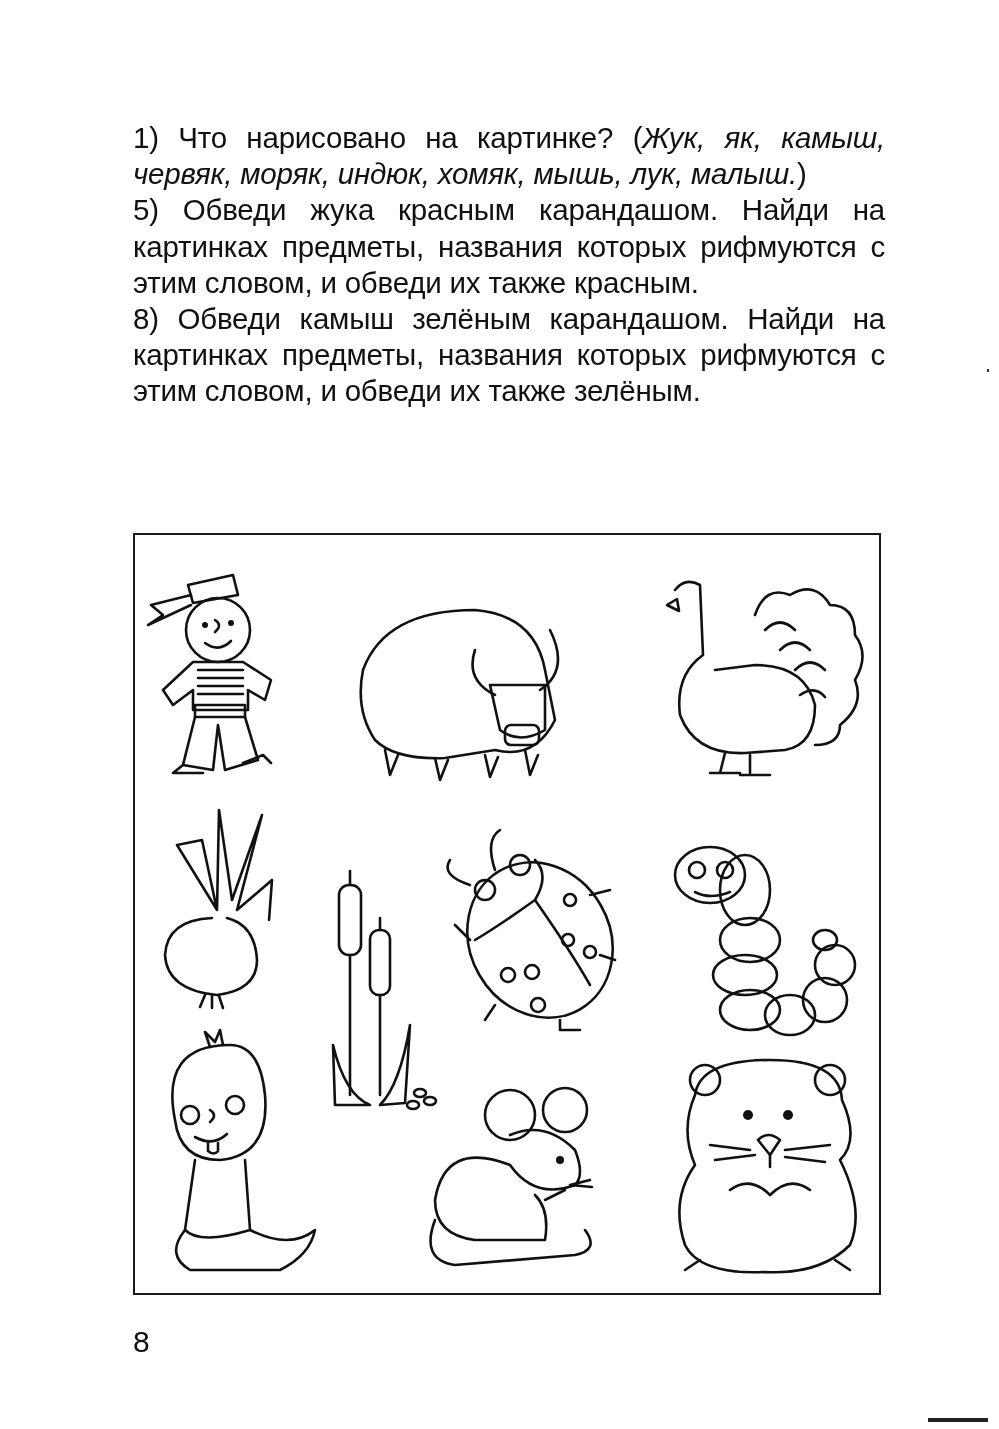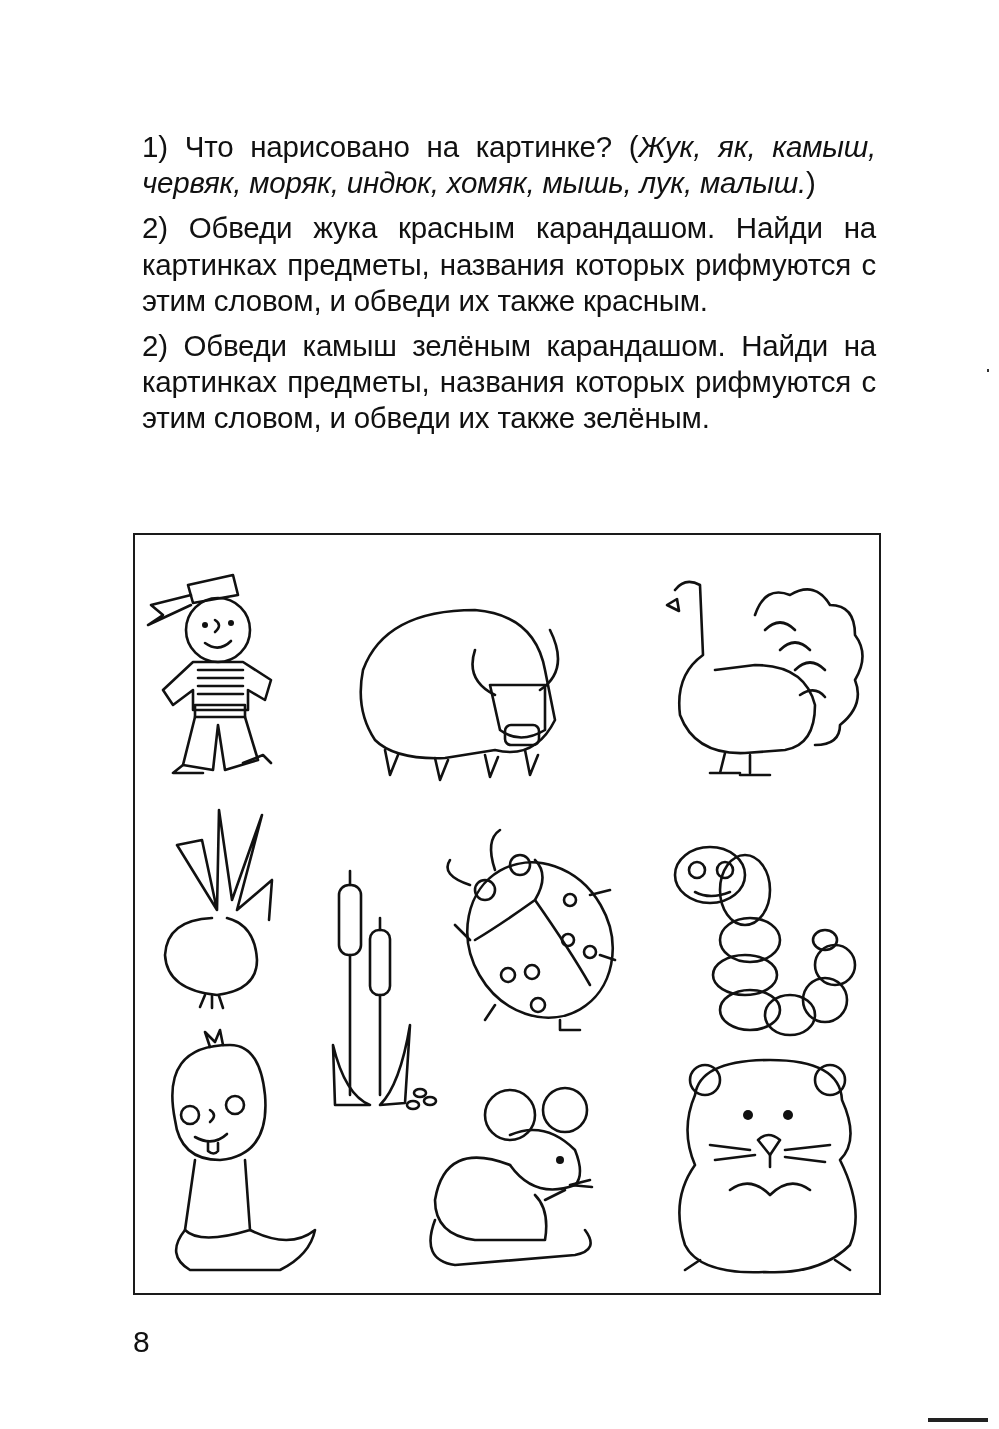--- a/index.html
+++ b/index.html
@@ -1,38 +1,38 @@
 <!DOCTYPE html>
 <html><head>
 <meta charset="utf-8">
 <style>
   html, body { margin:0; padding:0; background:#ffffff; }
   body { width:999px; height:1429px; position:relative; overflow:hidden;
          font-family:"Liberation Sans", sans-serif; color:#111; }
   .text-block { position:absolute; left:133px; top:120px; width:752px;
                 font-size:29.5px; line-height:36.2px; letter-spacing:-0.2px; }
-  .para { text-align:justify; text-align-last:left; margin:9px; }
+  .para { text-align:justify; text-align-last:left; margin:0; }
   .para .ital { font-style:italic; }
   .frame { position:absolute; left:133px; top:533px; width:748px; height:762px;
            border:2px solid #1a1a1a; box-sizing:border-box; }
   .cell { position:absolute; }
   .cell svg { width:100%; height:100%; overflow:visible; }
   .cell svg * { fill:none; stroke:#111; stroke-width:2.6; stroke-linecap:round; stroke-linejoin:round; }
   .cell svg .fill { fill:#111; stroke:none; }
   .page-num { position:absolute; left:133px; top:1325px; font-size:30px; }
   .corner-mark { position:absolute; left:928px; top:1418px; width:60px; height:4px; background:#222; }
   .dot-mark { position:absolute; left:987px; top:369px; width:2px; height:3px; background:#333; }
 </style>
 </head>
 <body>
 
 <div class="text-block">
   <p class="para"><span>1) Что нарисовано на картинке? (</span><span class="ital">Жук, як, камыш, червяк, моряк, индюк, хомяк, мышь, лук, малыш.</span><span>)</span></p>
-  <p class="para">2) Обведи жука красным карандашом. Найди на картинках предметы, названия которых рифмуются с этим словом, и обведи их также красным.</p>
-  <p class="para">2) Обведи камыш зелёным карандашом. Найди на картинках предметы, названия которых рифмуются с этим словом, и обведи их также зелёным.</p>
+  <p class="para">5) Обведи жука красным карандашом. Найди на картинках предметы, названия которых рифмуются с этим словом, и обведи их также красным.</p>
+  <p class="para">8) Обведи камыш зелёным карандашом. Найди на картинках предметы, названия которых рифмуются с этим словом, и обведи их также зелёным.</p>
 </div>
 
 <div class="dot-mark"></div>
 
 <div class="frame">
 
   <div class="cell" style="left:8px;top:30px;width:150px;height:215px;">
     
     <svg viewBox="0 0 150 215">
       <path d="M45 20 L90 10 L95 30 L50 38 Z"></path>

